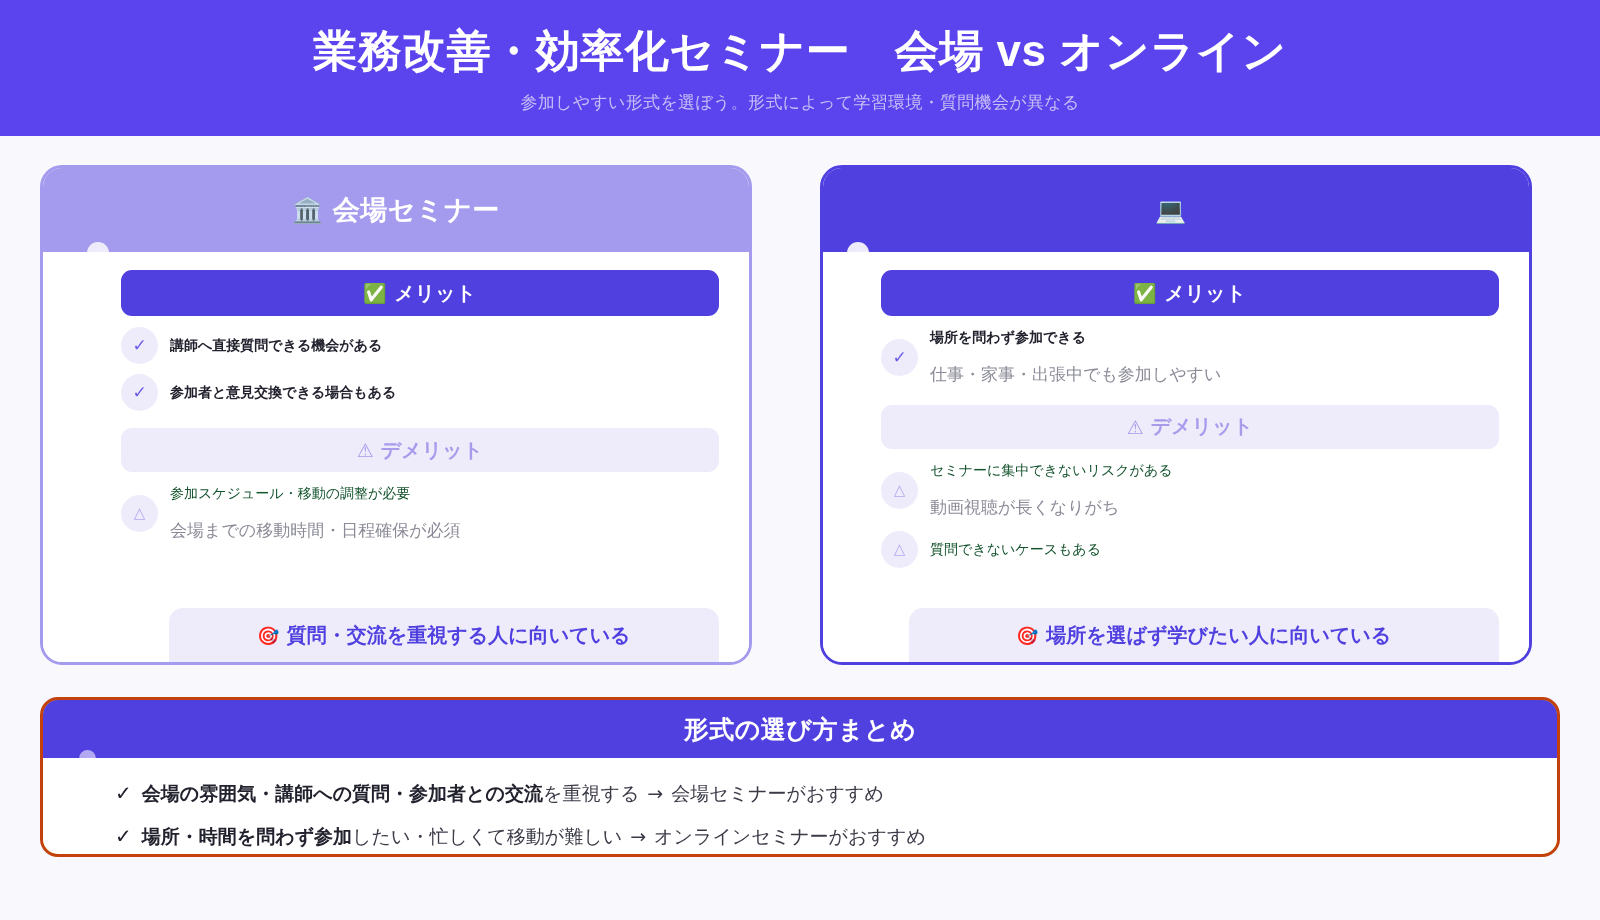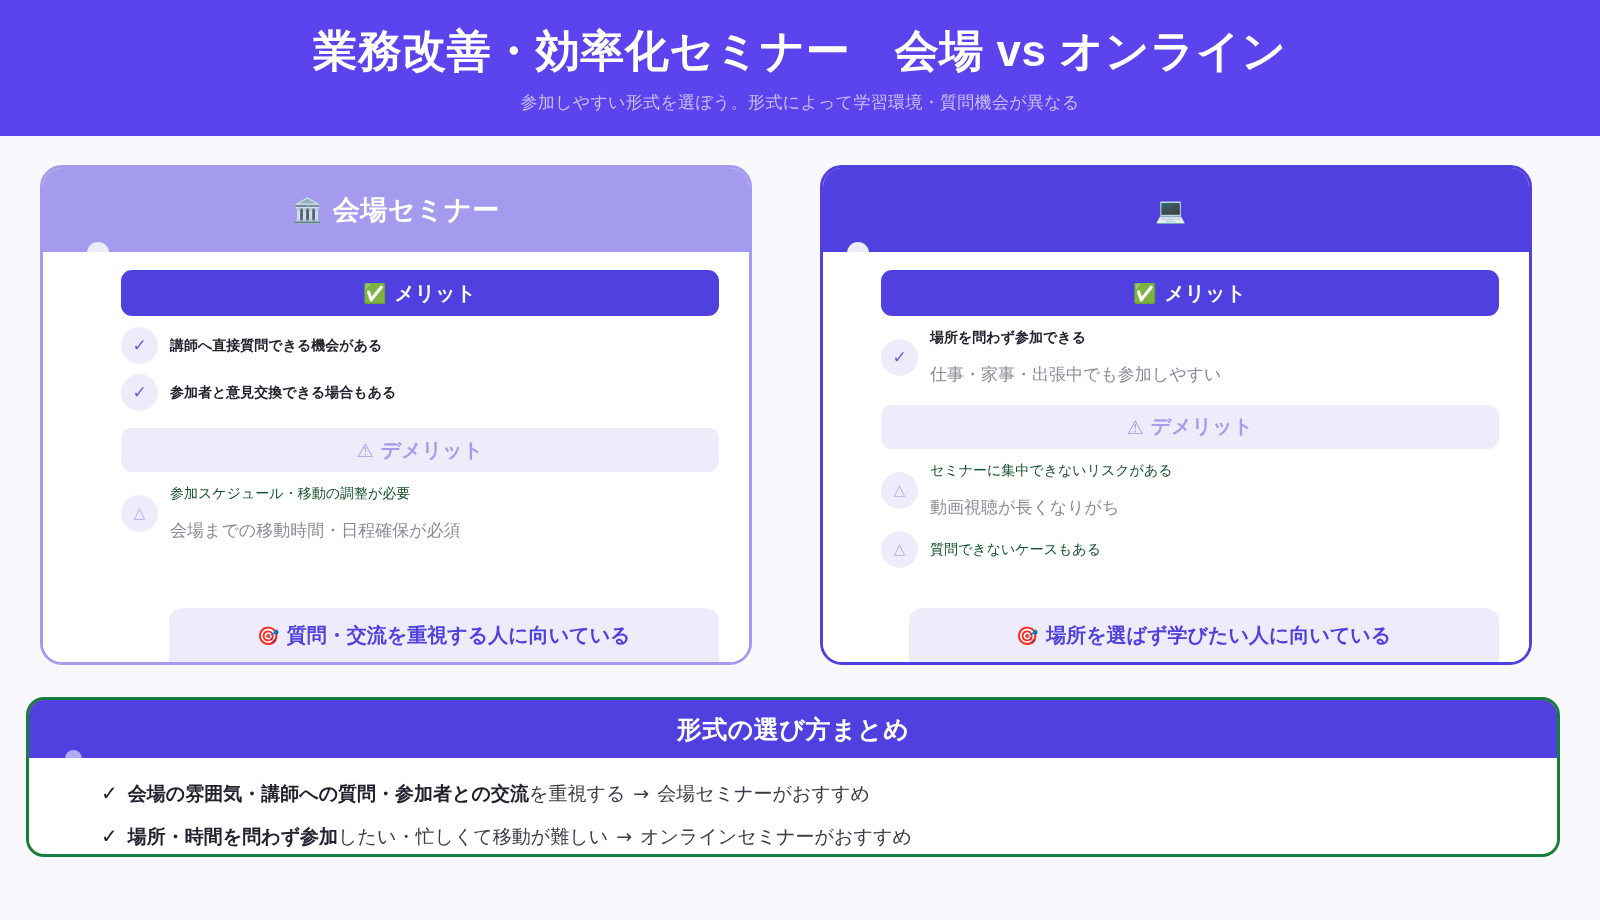--- a/index.html
+++ b/index.html
@@ -207,22 +207,22 @@
   .card-venue .card-foot { margin-left: 48px; margin-right: 0; }
   .card-online .card-foot { margin-left: 28px; margin-right: 0; }
   .card-foot .foot-emoji {
     font-family: "DejaVu Sans", sans-serif;
     margin-right: 7px;
     font-size: 18px;
   }
 
   
   .summary {
-    margin: 32px 40px 0 26px;
-    border: 3px solid #15803d;
+    margin: 32px 40px 0 40px;
+    border: 3px solid #c2410c;
     border-radius: 18px;
     background: #eab308;
     overflow: hidden;
     position: relative;
     height: 160px;
   }
   .summary-head {
     background: #5040e0;
     color: #ffffff;
     height: 58px;

